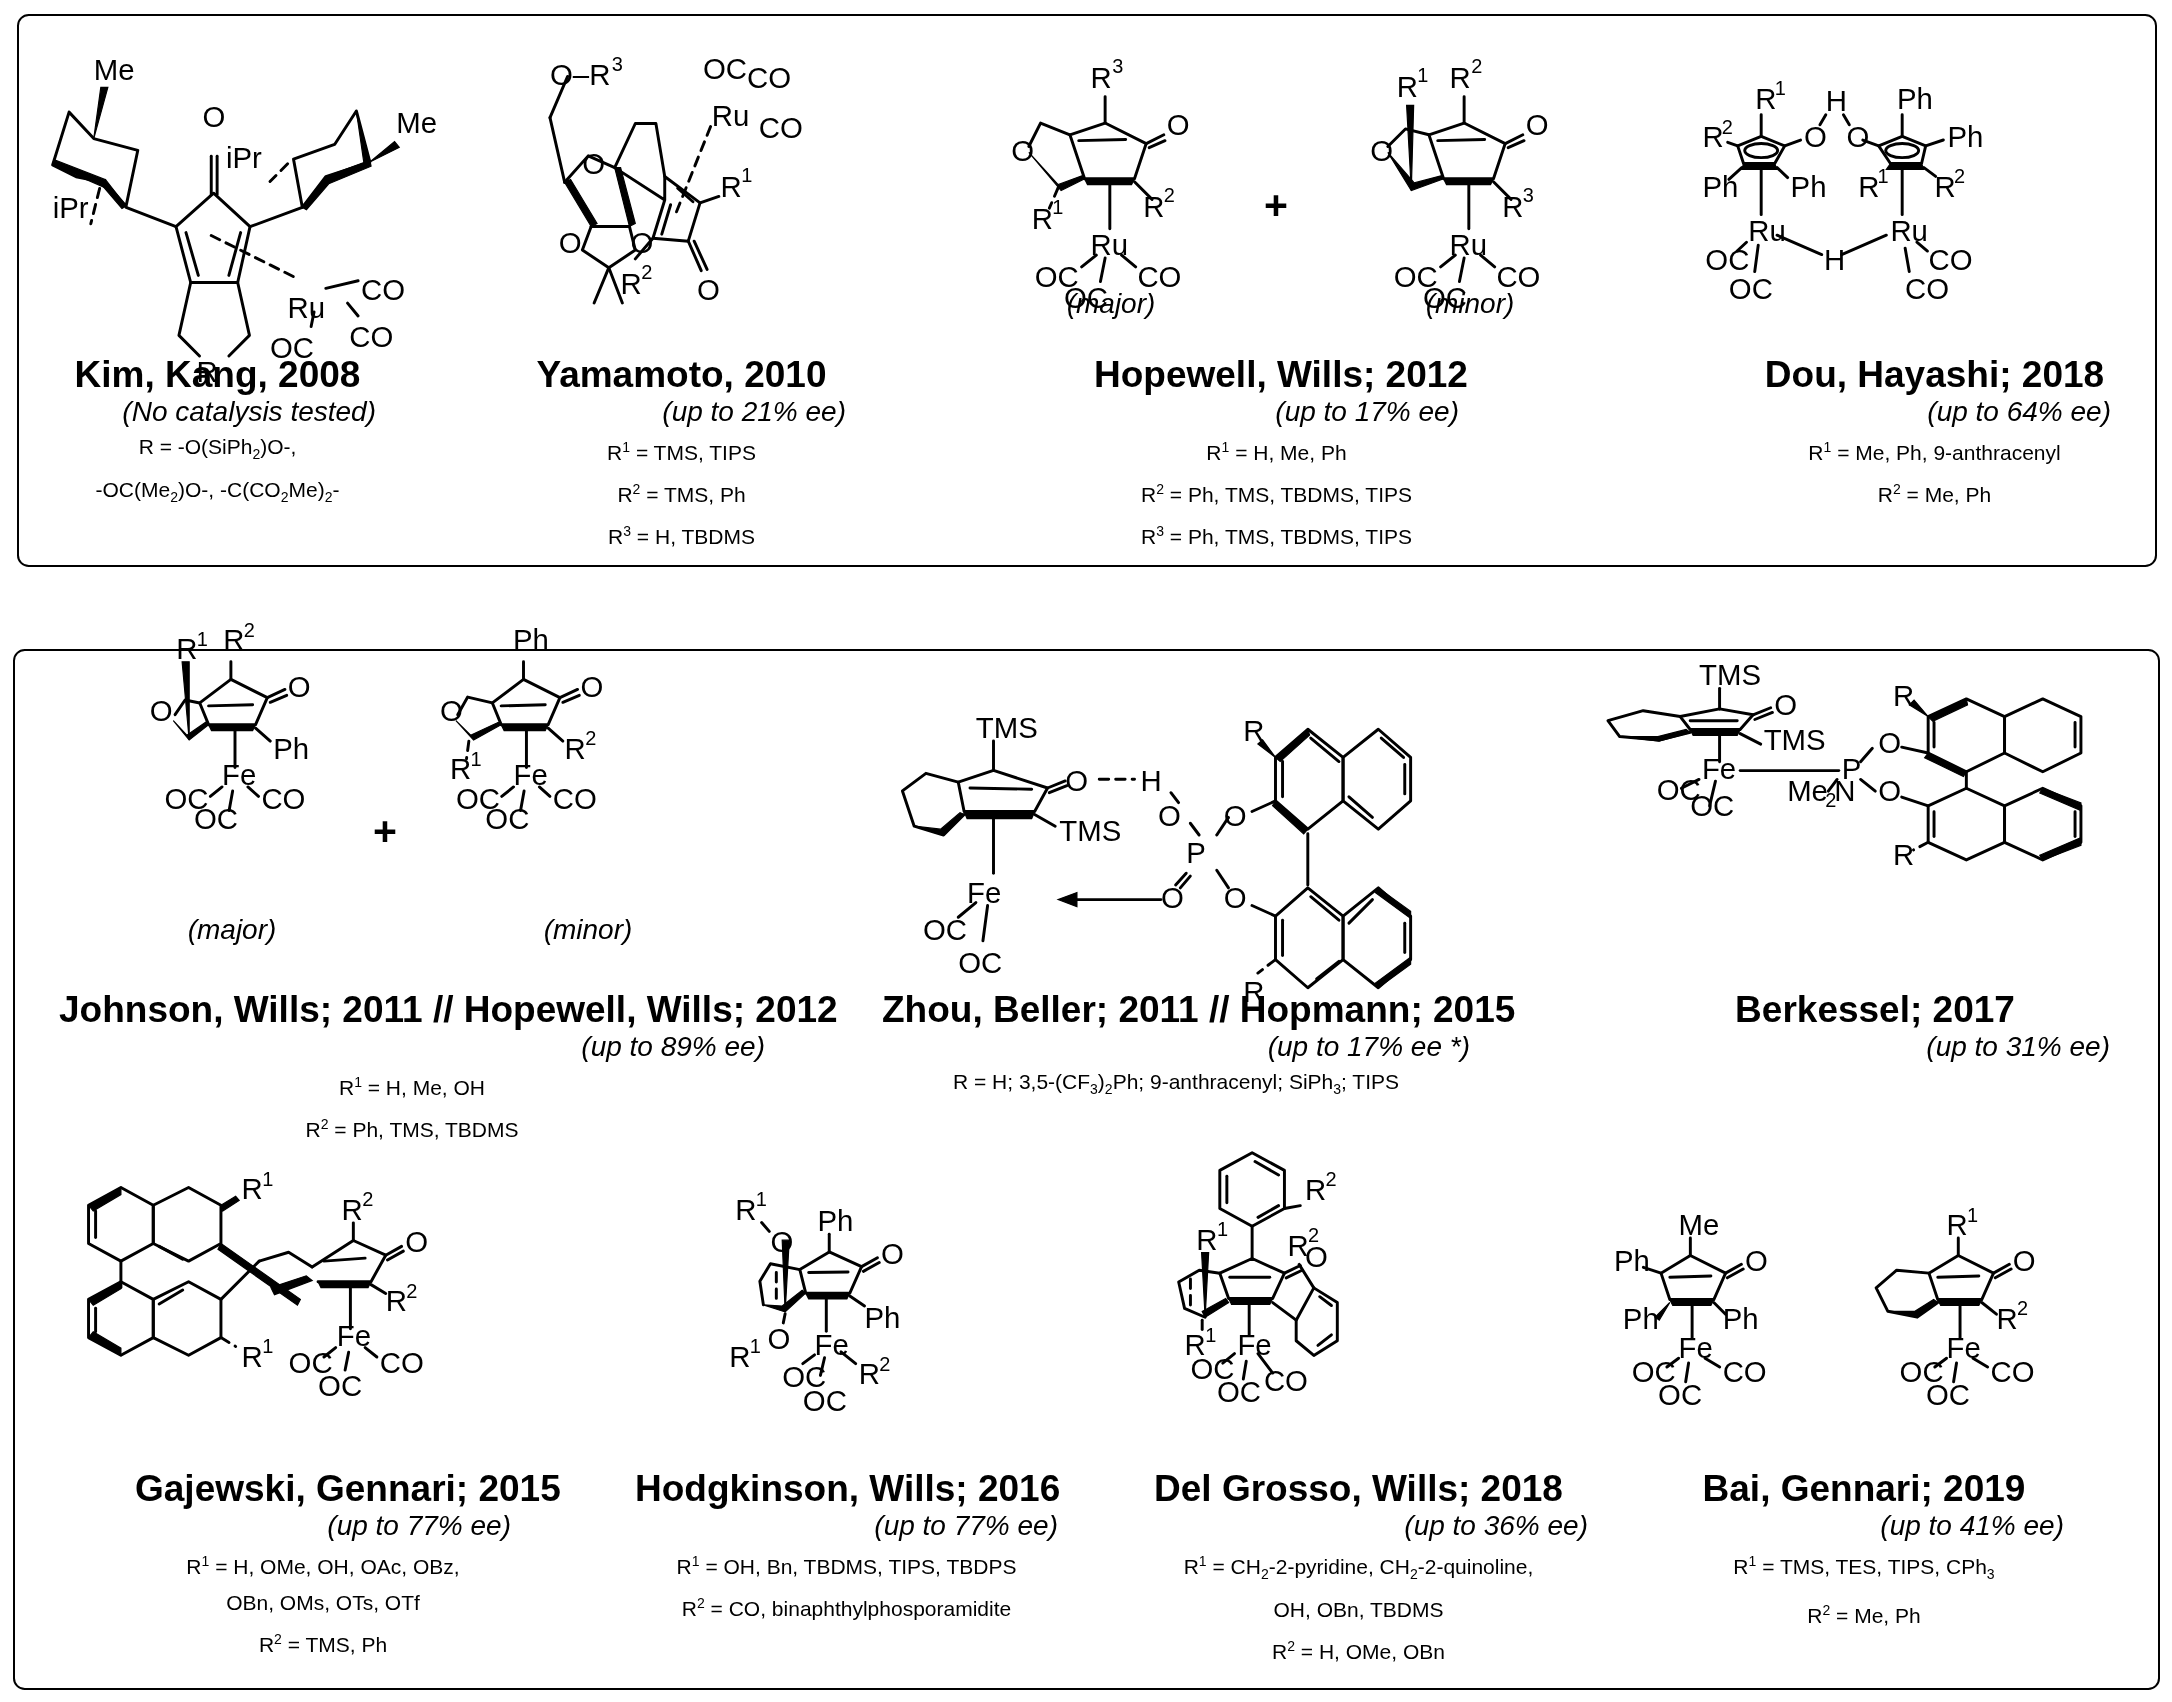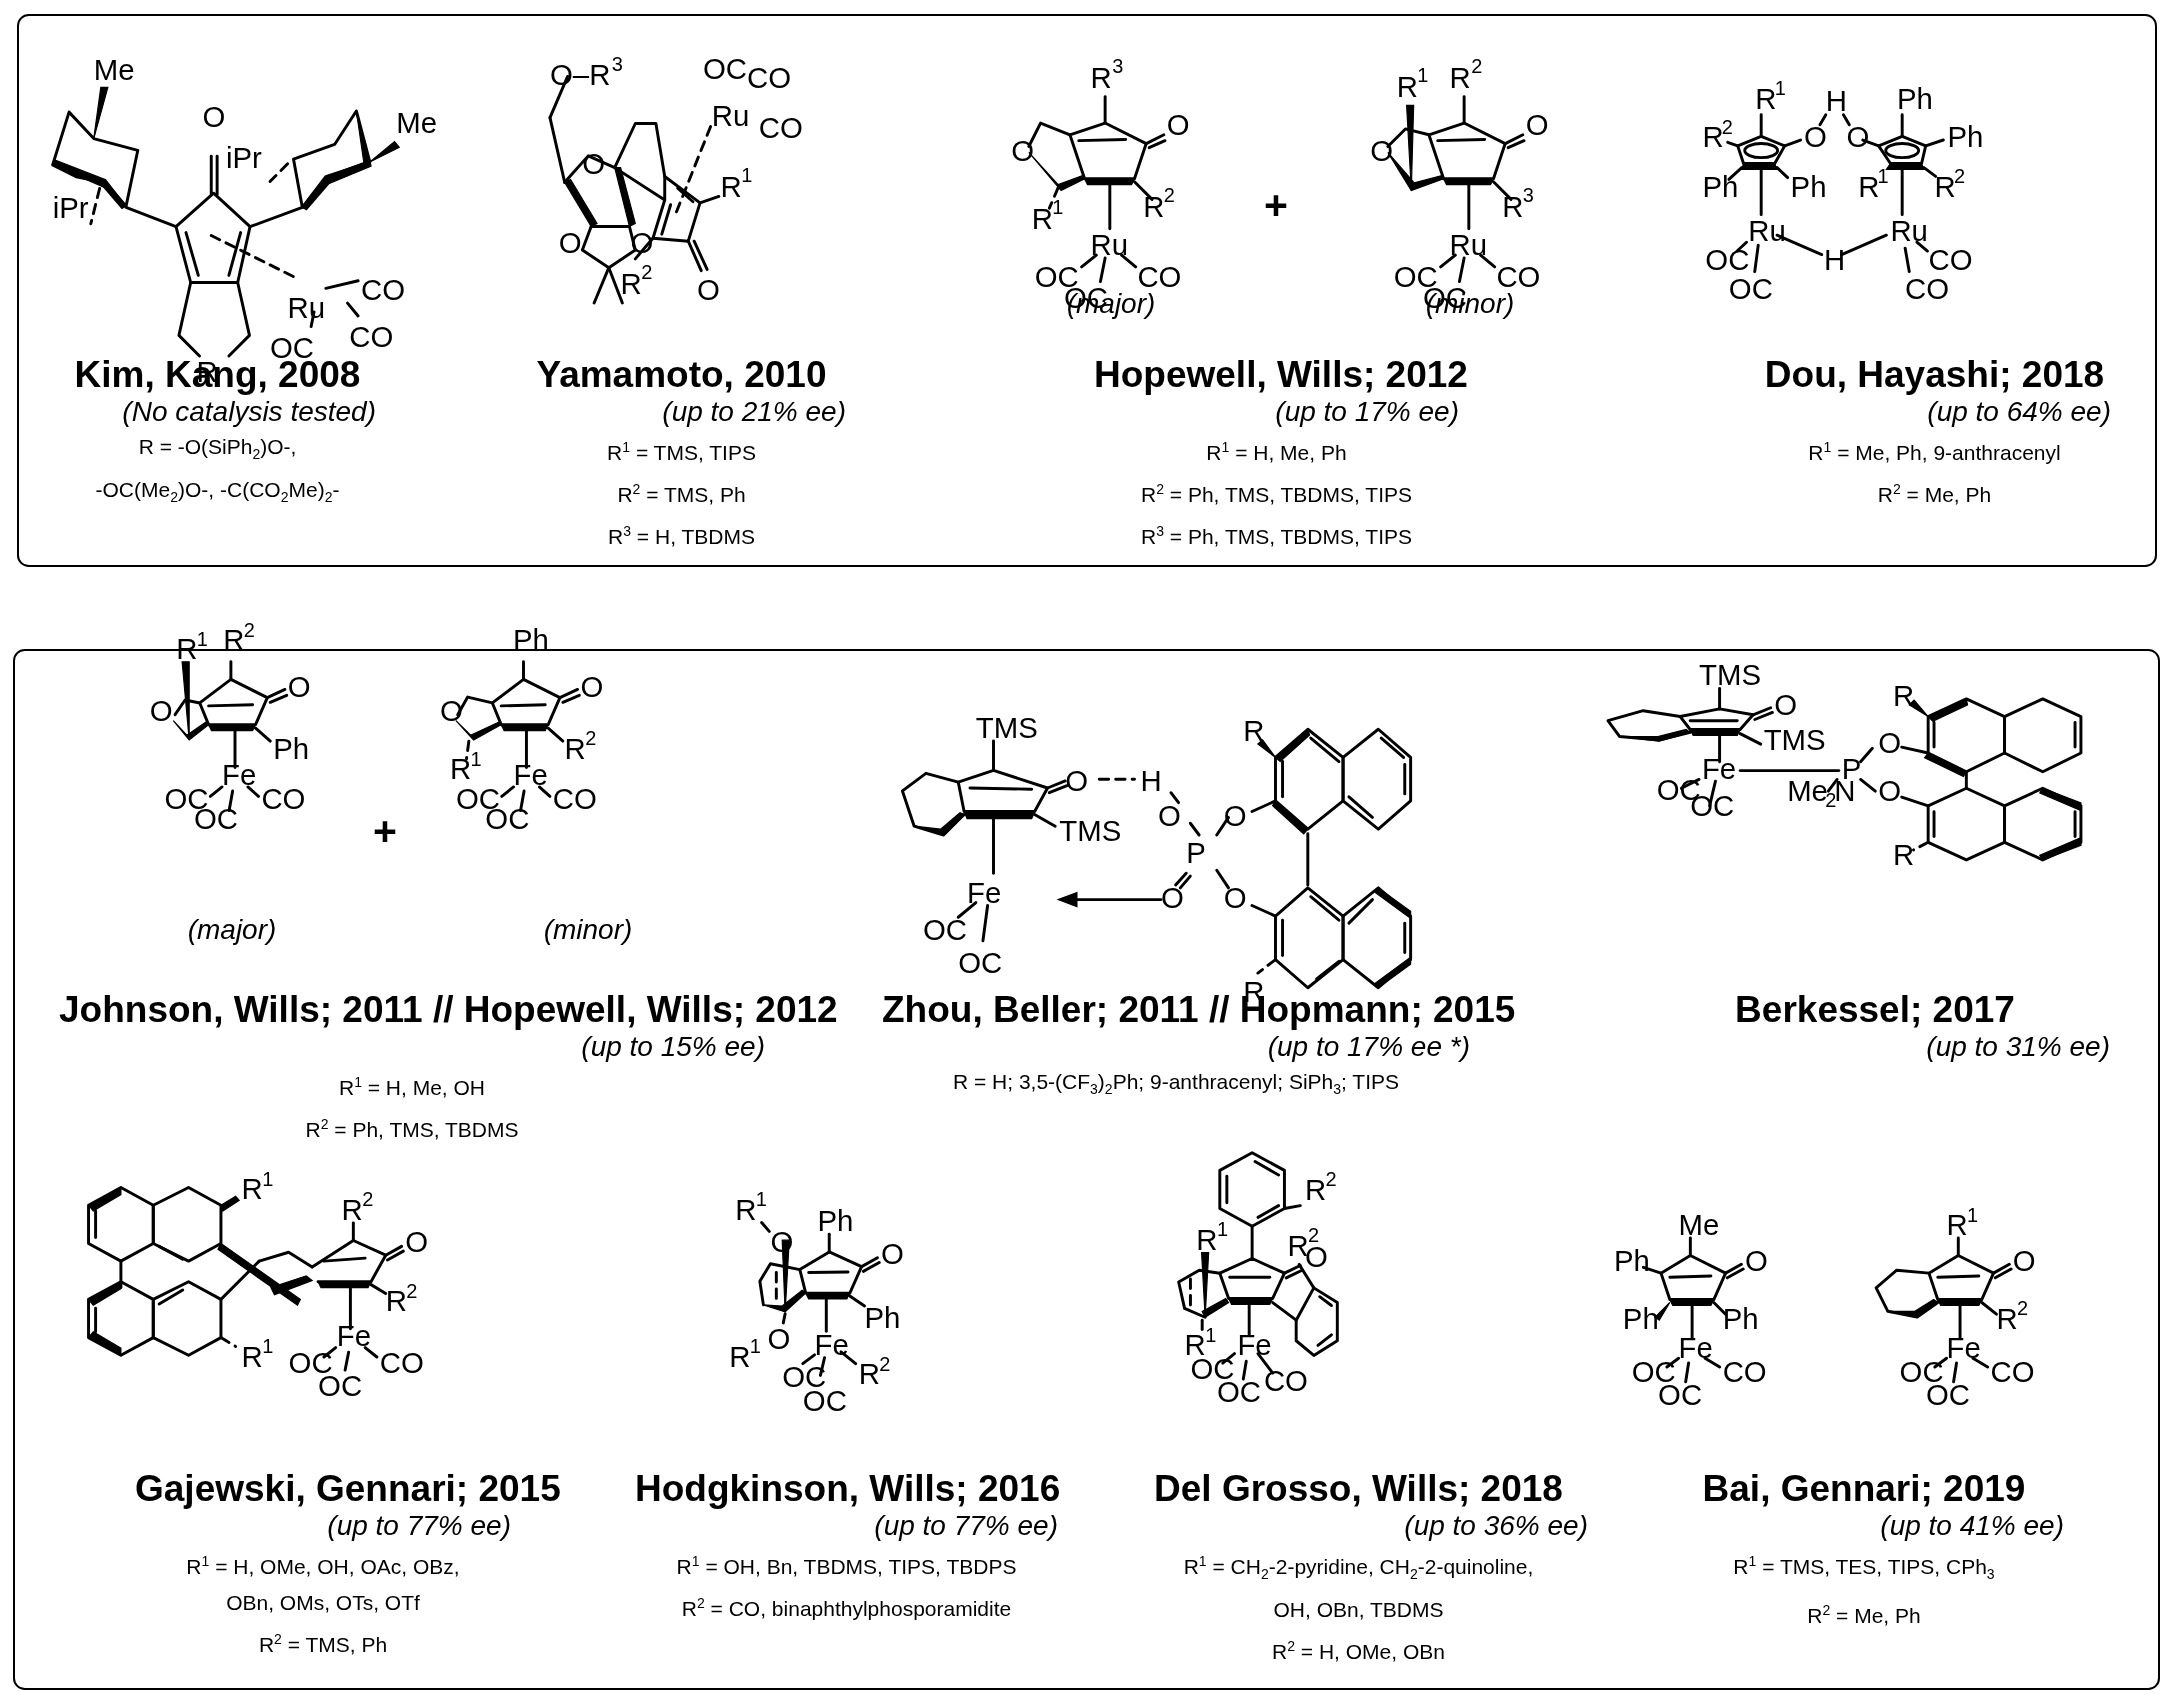--- a/index.html
+++ b/index.html
@@ -310,21 +310,21 @@
     <text x="283" y="225">Fe</text>
     <text x="185" y="265">OC</text>
     <text x="350" y="265">CO</text>
     <text x="235" y="300">OC</text>
   </svg>
 </div>
 <div class="label-it" style="left:173px; top:914px; width:118px;">(major)</div>
 <div class="label-it" style="left:529px; top:914px; width:118px;">(minor)</div>
 <div class="caption" style="left:59px; top:991px; width:706px;">
   <div class="cap-title">Johnson, Wills; 2011 // Hopewell, Wills; 2012</div>
-  <div class="cap-ee">(up to 15% ee)</div>
+  <div class="cap-ee">(up to 89% ee)</div>
   <div class="cap-sub">R<sup>1</sup> = H, Me, OH</div>
   <div class="cap-sub">R<sup>2</sup> = Ph, TMS, TBDMS</div>
 </div>
 
 <div class="struct" style="left:852px; top:647px; width:706px; height:470px;">
   <svg viewBox="0 0 1200 800">
 
     <polyline points="240,210 332,240 310,280 190,280 180,230 240,210"></polyline>
     <line x1="200" y1="240" x2="305" y2="242"></line>
     <polygon class="w" points="190,280 310,280 305,292 195,292"></polygon>

